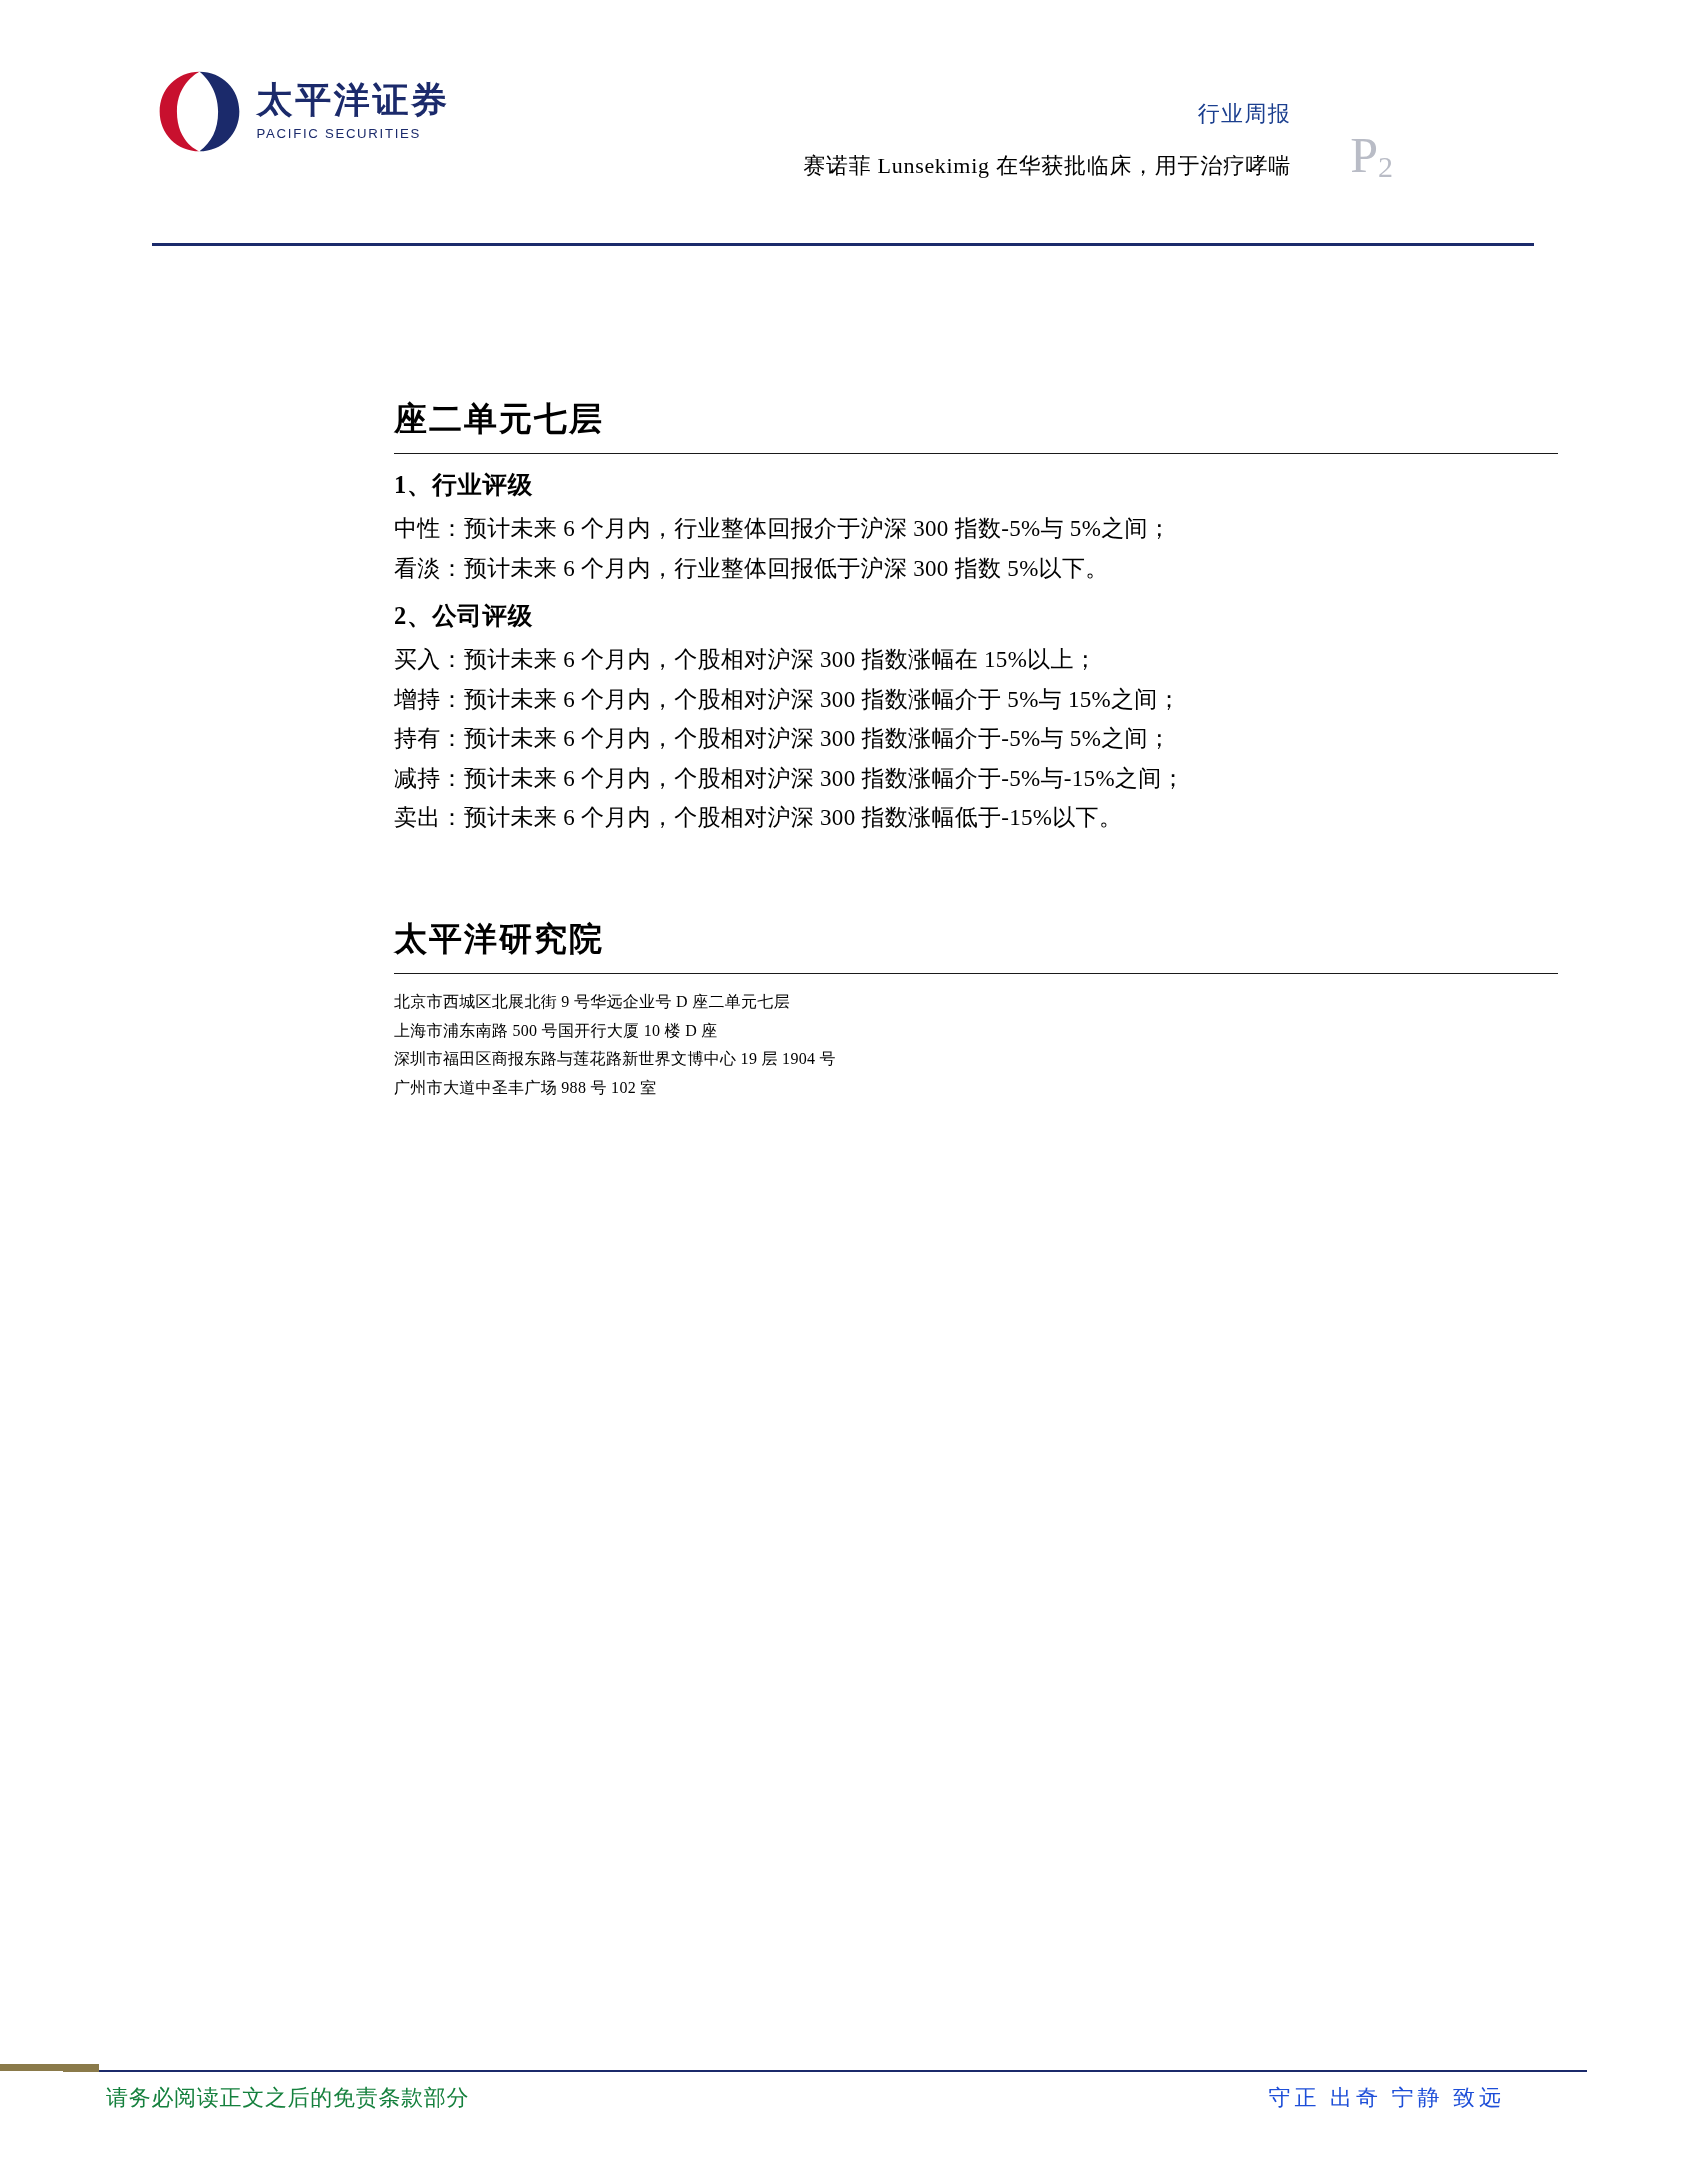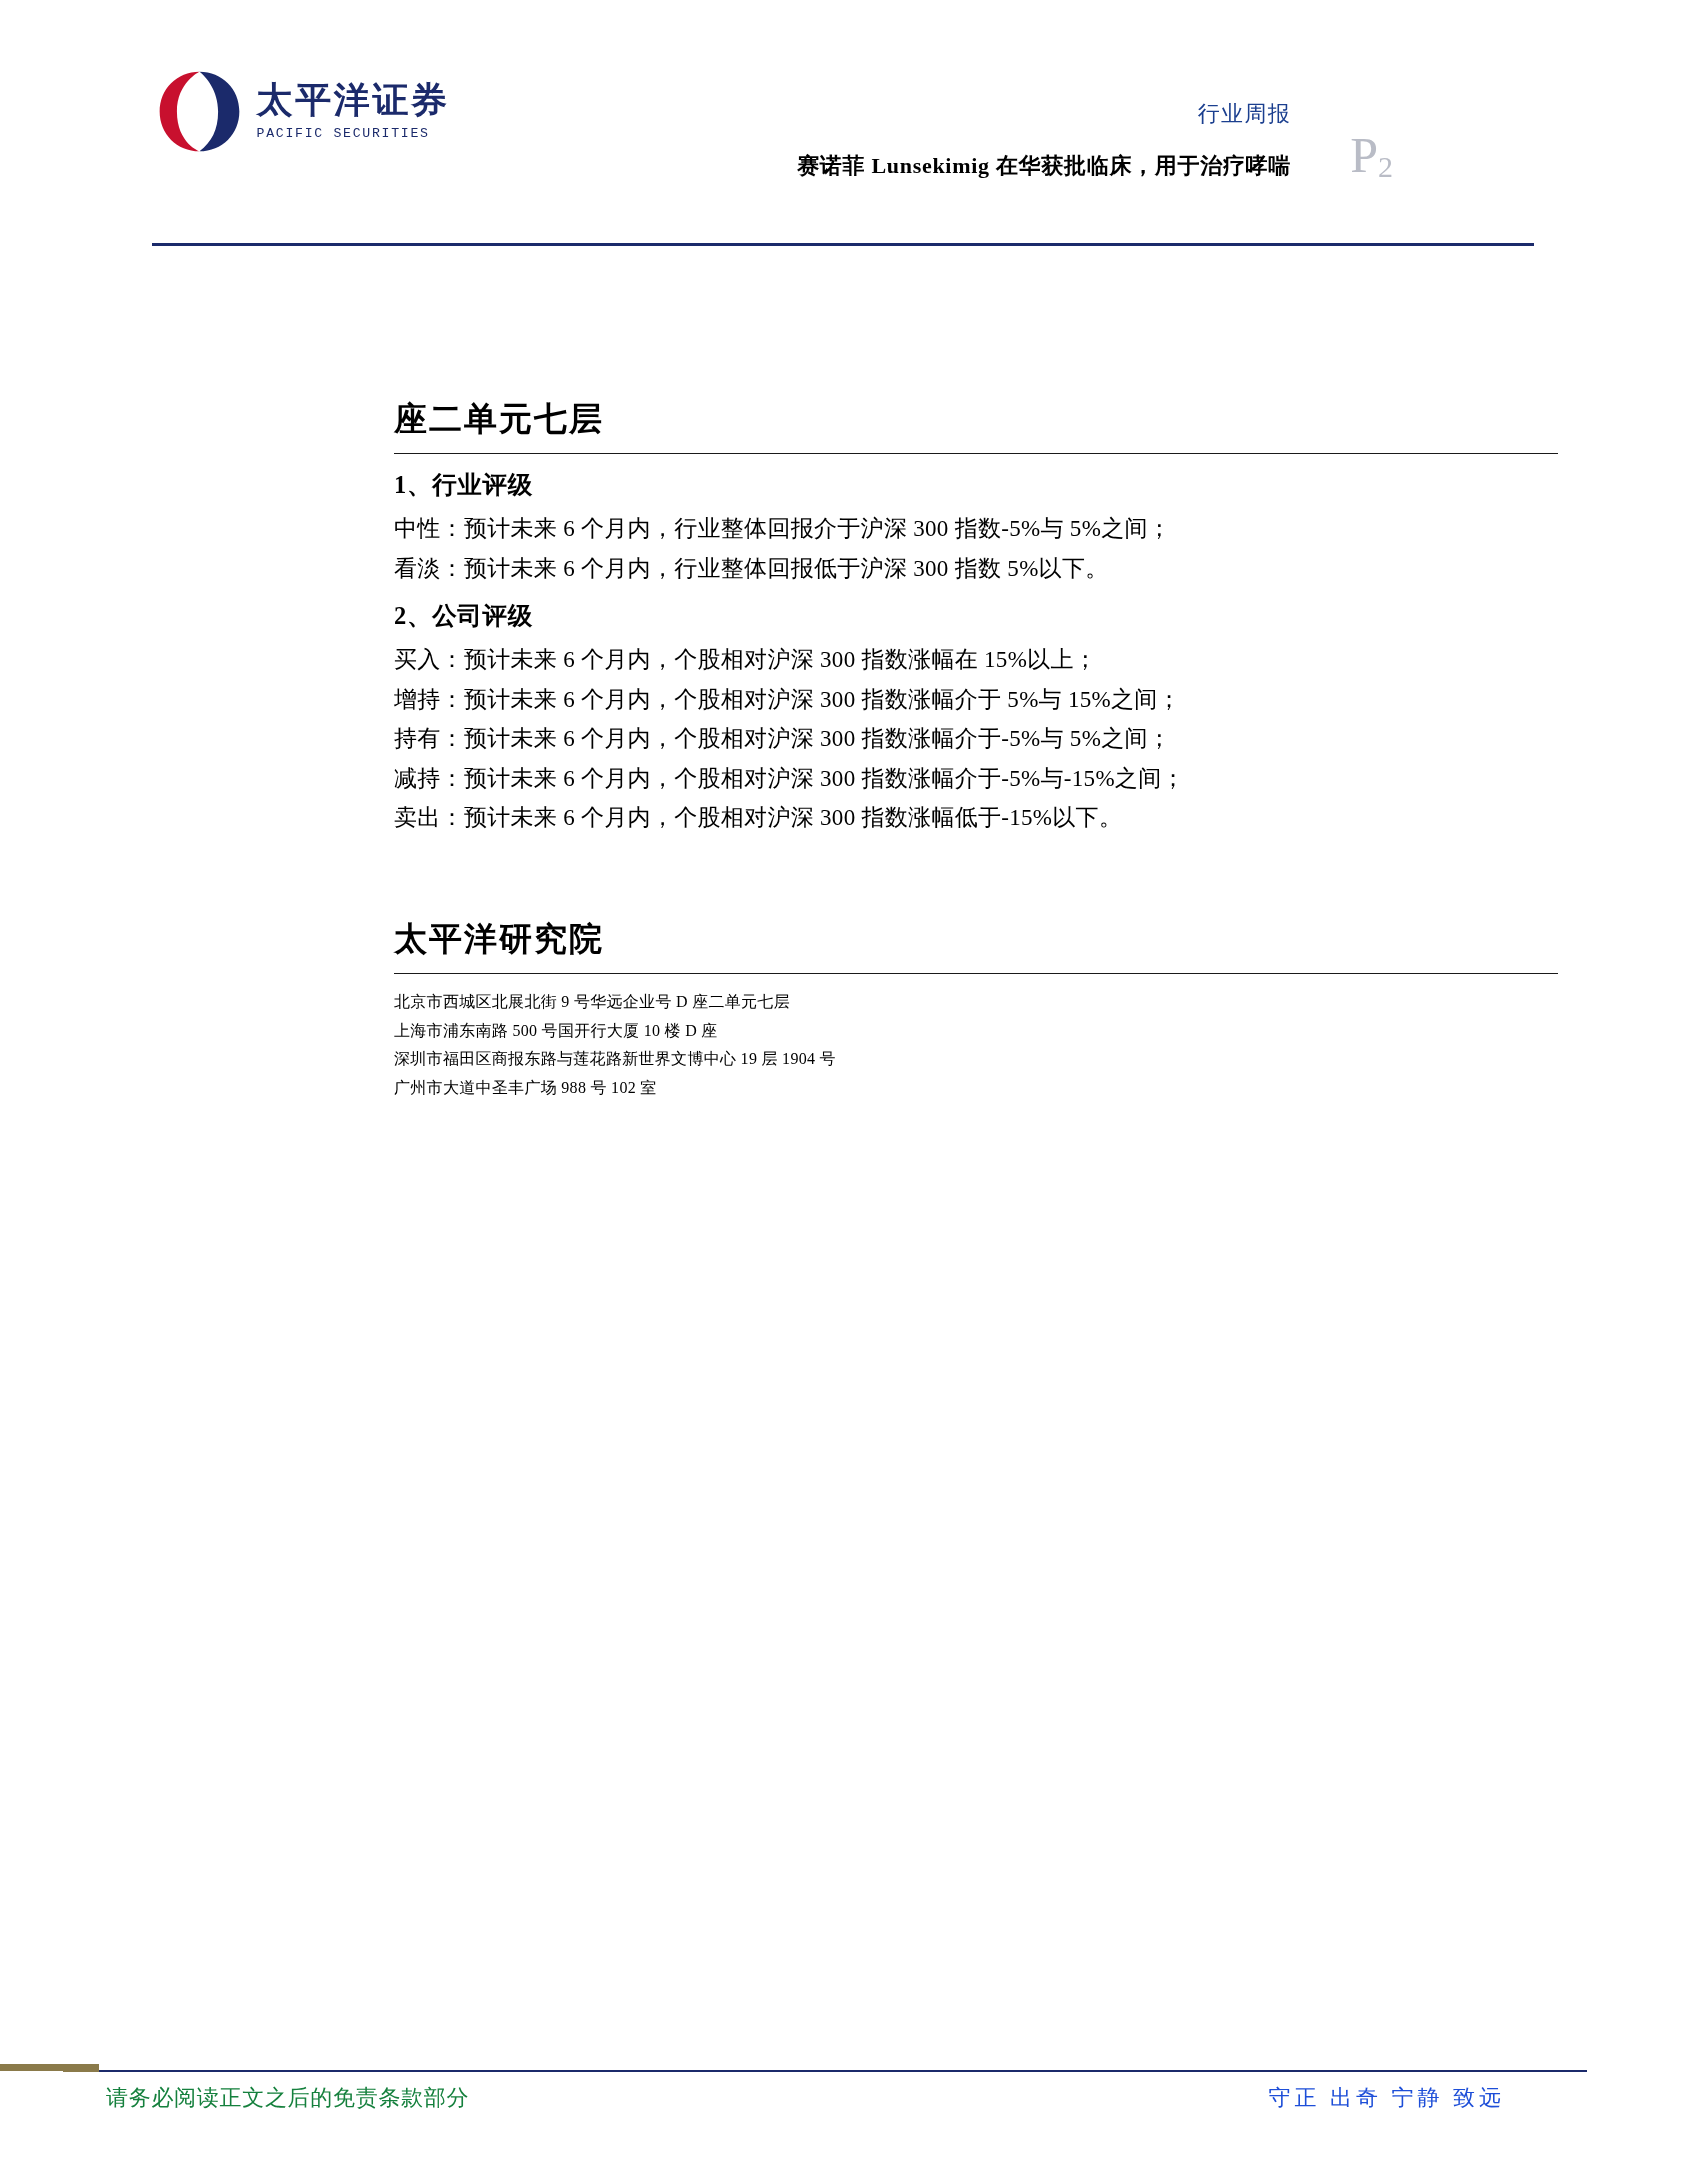--- a/index.html
+++ b/index.html
@@ -47,21 +47,21 @@
   }
   .logo-cn {
     font-family: "Liberation Serif", serif;
     font-weight: bold;
     font-size: 36px;
     letter-spacing: 2.6px;
     color: #1b2a6b;
     line-height: 1.05;
   }
   .logo-en {
-    font-family: Liberation Mono, monospace;
+    font-family: Liberation Sans, sans-serif;
     font-size: 13.2px;
     letter-spacing: 1.7px;
     color: #1b2a6b;
     margin-top: 5.3px;
   }
 
   .header-right {
     position: absolute;
     right: 152px;
     top: 99px;
@@ -76,21 +76,20 @@
   }
   .header-title {
     position: absolute;
     right: 152px;
     top: 151px;
     font-family: "Liberation Serif", serif;
     font-size: 22px;
     color: #000000;
     letter-spacing: 0.7px;
     white-space: nowrap;
-    font-weight: bold;
   }
   .page-num {
     position: absolute;
     right: 50px;
     top: 126px;
     font-family: "Liberation Serif", serif;
     font-size: 50px;
     color: #b9bcc6;
     letter-spacing: 0px;
   }

